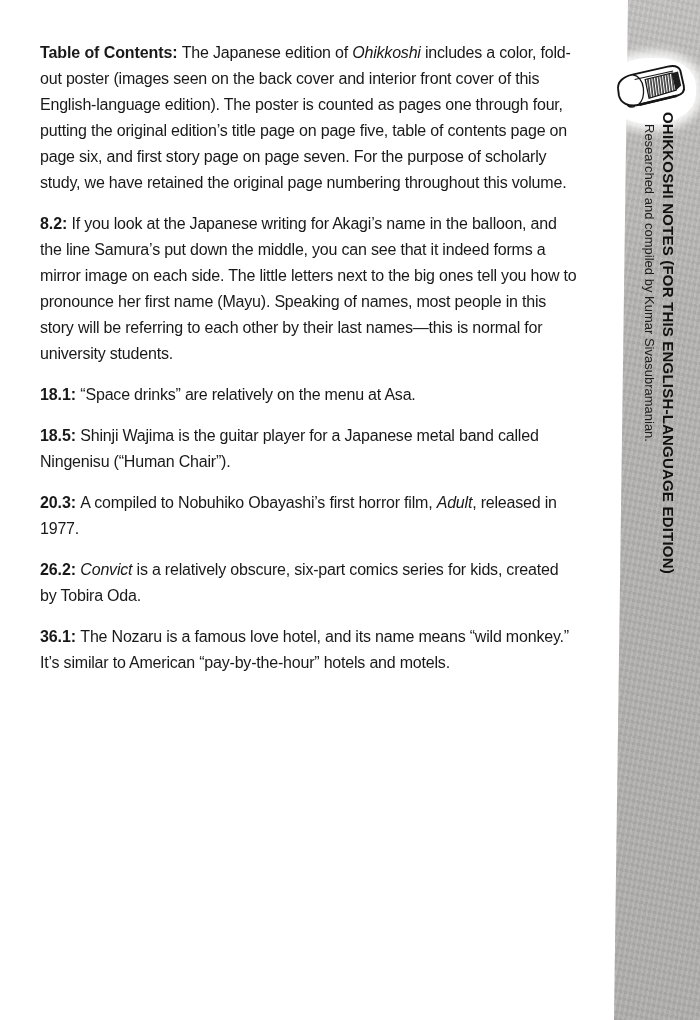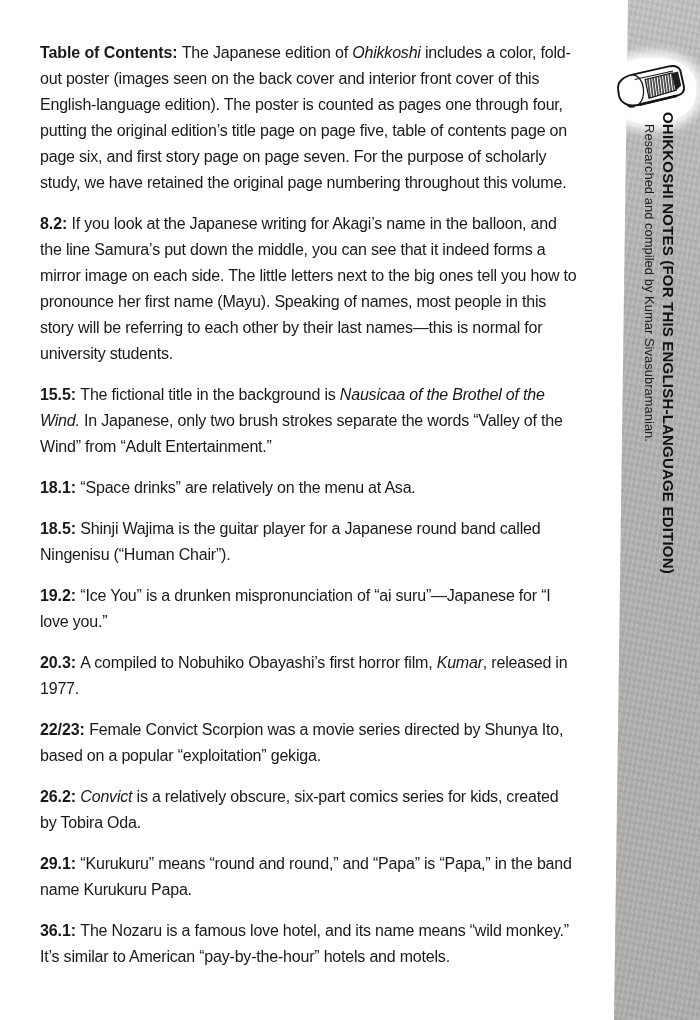--- a/index.html
+++ b/index.html
@@ -128,22 +128,18 @@
 </svg>
 
 <div class="edge-text">
   <span class="edge-title">OHIKKOSHI NOTES (FOR THIS ENGLISH-LANGUAGE EDITION)</span>
   <span class="edge-credit">Researched and compiled by Kumar Sivasubramanian.</span>
 </div>
 
 <div class="notes-area">
     <p class="note"><strong>Table of Contents: </strong><span>The Japanese edition of </span><em>Ohikkoshi</em><span> includes a color, fold-out poster (images seen on the back cover and interior front cover of this English-language edition). The poster is counted as pages one through four, putting the original edition’s title page on page five, table of contents page on page six, and first story page on page seven. For the purpose of scholarly study, we have retained the original page numbering throughout this volume.</span></p>
     <p class="note"><strong>8.2: </strong><span>If you look at the Japanese writing for Akagi’s name in the balloon, and the line Samura’s put down the middle, you can see that it indeed forms a mirror image on each side. The little letters next to the big ones tell you how to pronounce her first name (Mayu). Speaking of names, most people in this story will be referring to each other by their last names—this is normal for university students.</span></p>
-    <p class="note"><strong>15.5: </strong><span>The fictional title in the background is </span><em>Nausicaa of the Brothel of the Wind.</em><span> In Japanese, only two brush strokes separate the words “Valley of the Wind” from “Adult Entertainment.”</span></p>
     <p class="note"><strong>18.1: </strong><span>“Space drinks” are relatively on the menu at Asa.</span></p>
-    <p class="note"><strong>18.5: </strong><span>Shinji Wajima is the guitar player for a Japanese round band called Ningenisu (“Human Chair”).</span></p>
-    <p class="note"><strong>19.2: </strong><span>“Ice You” is a drunken mispronunciation of “ai suru”—Japanese for “I love you.”</span></p>
-    <p class="note"><strong>20.3: </strong><span>A compiled to Nobuhiko Obayashi’s first horror film, </span><em>Kumar</em><span>, released in 1977.</span></p>
-    <p class="note"><strong>22/23: </strong><span>Female Convict Scorpion was a movie series directed by Shunya Ito, based on a popular “exploitation” gekiga.</span></p>
+    <p class="note"><strong>18.5: </strong><span>Shinji Wajima is the guitar player for a Japanese metal band called Ningenisu (“Human Chair”).</span></p>
+    <p class="note"><strong>20.3: </strong><span>A compiled to Nobuhiko Obayashi’s first horror film, </span><em>Adult</em><span>, released in 1977.</span></p>
     <p class="note"><strong>26.2: </strong><em>Convict</em><span> is a relatively obscure, six-part comics series for kids, created by Tobira Oda.</span></p>
-    <p class="note"><strong>29.1: </strong><span>“Kurukuru” means “round and round,” and “Papa” is “Papa,” in the band name Kurukuru Papa.</span></p>
     <p class="note"><strong>36.1: </strong><span>The Nozaru is a famous love hotel, and its name means “wild monkey.” It’s similar to American “pay-by-the-hour” hotels and motels.</span></p>
   </div>
 
 </body></html>

